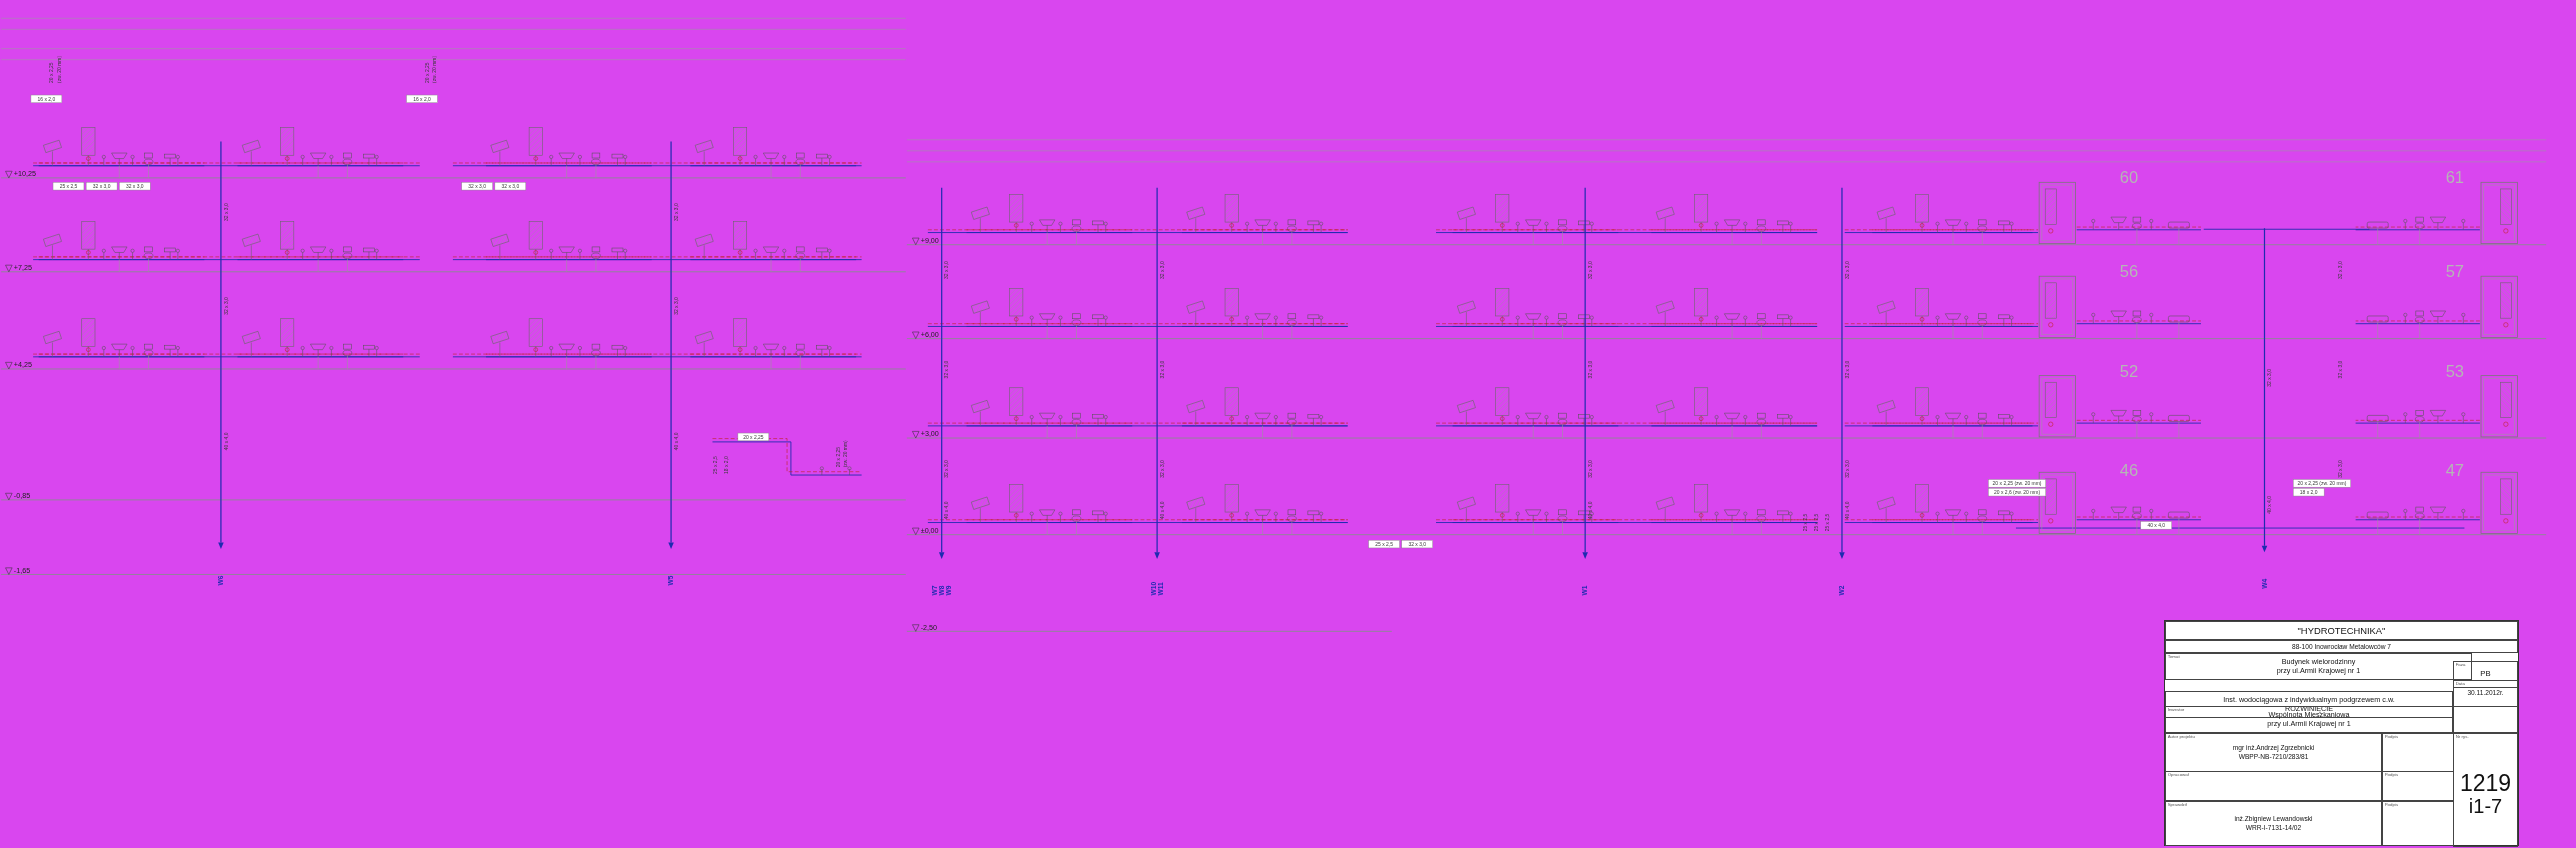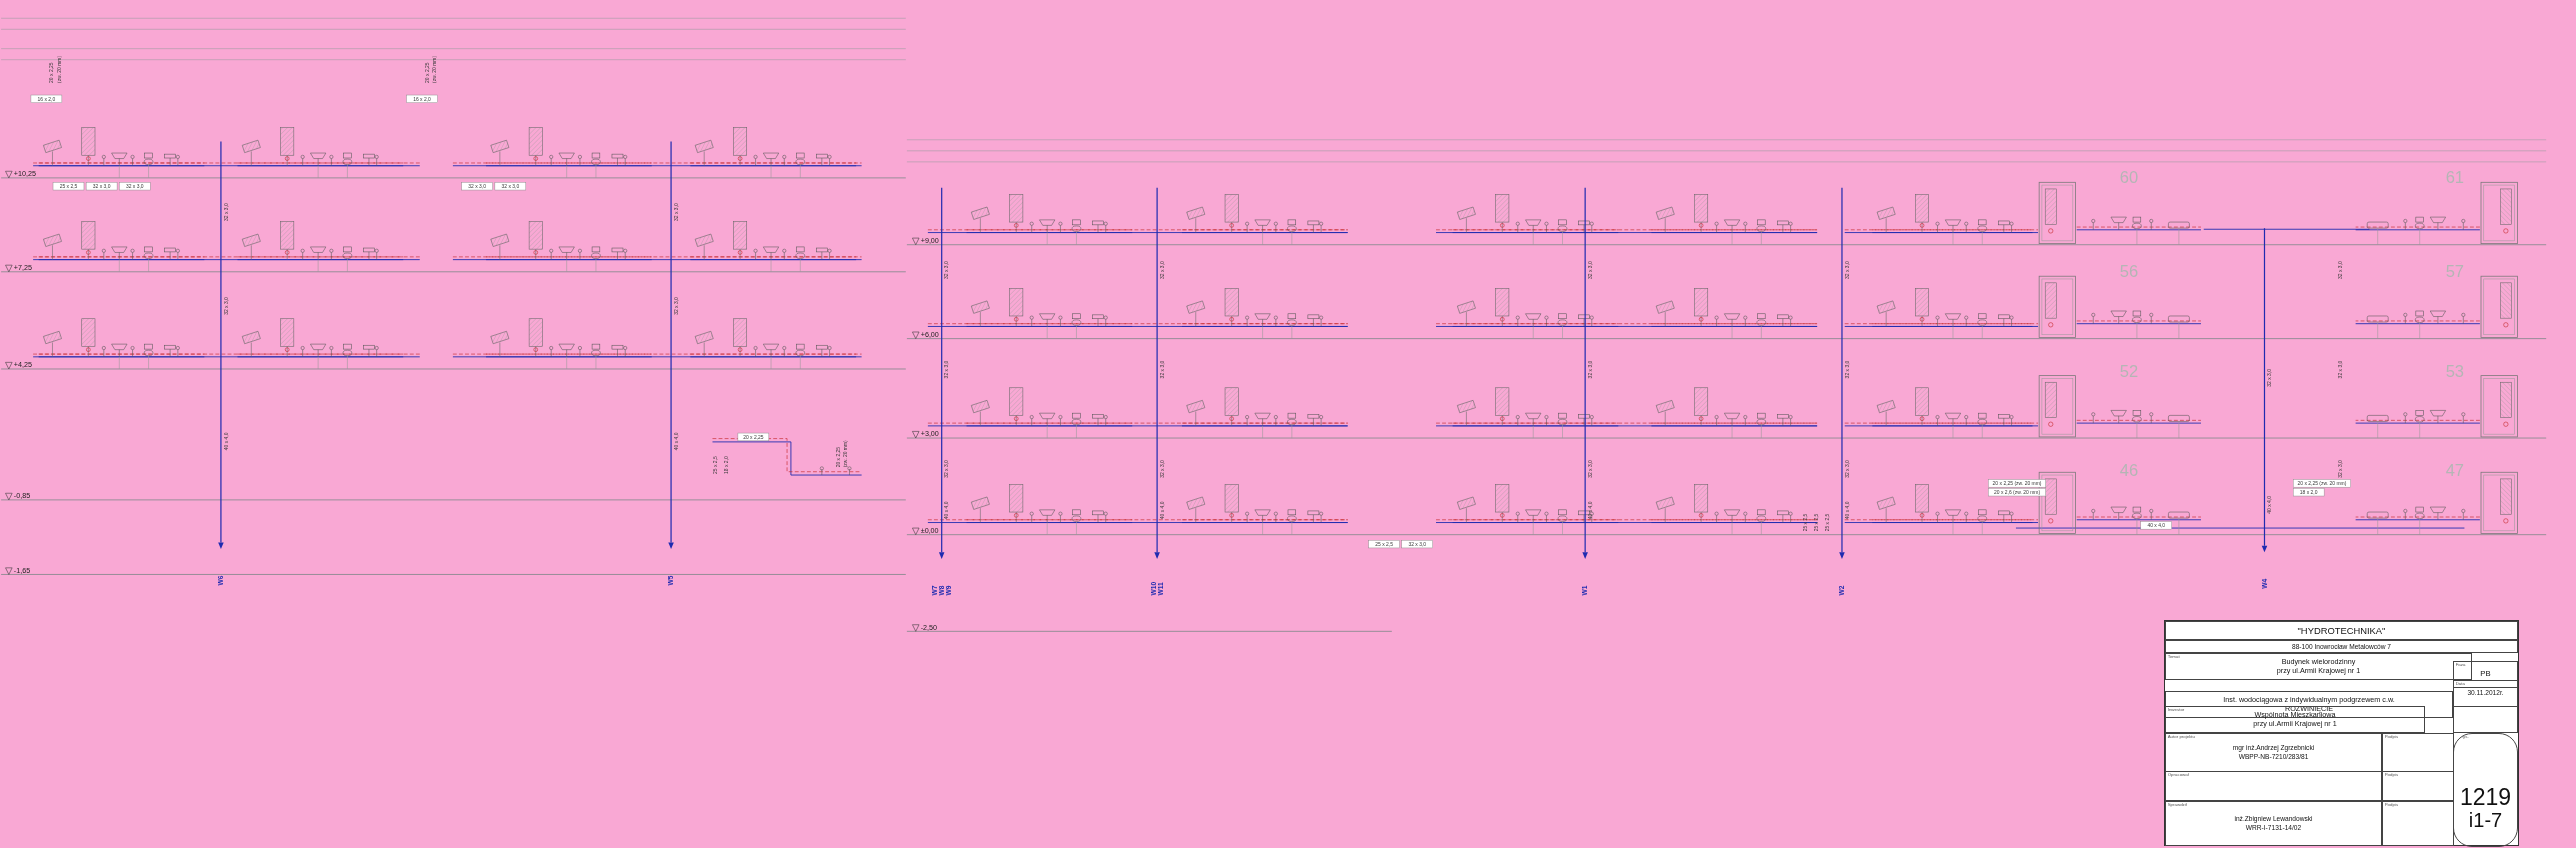--- a/index.html
+++ b/index.html
@@ -1,19 +1,19 @@
 <!DOCTYPE html>
 <html style="font-size:8.8px"><head>
 <meta charset="utf-8">
 <style>
   html,body{margin:0;padding:0;background:#e8e8e8;}
   .sheet{
     position:relative;
     width:2576px;height:849px;
-    background:#f9a8d4;
+    background:#d946ef;
     font-family:"Liberation Sans", sans-serif;
     overflow:hidden;
   }
   svg text{font-family:"Liberation Sans", sans-serif;}
   
   .title-block{
     position:absolute;left:2164px;top:620px;width:355px;height:226px;
     background:#ffffff;border:1.1px solid #333;box-sizing:border-box;
     color:#111;
   }
@@ -22,29 +22,29 @@
     display:flex;flex-direction:column;align-items:center;justify-content:center;
     text-align:center;line-height:1.25;font-size:7.2px;overflow:hidden;
   }
   .tb-tag{position:absolute;top:0.6px;left:1.7px;font-size:4.4px;color:#555;line-height:1;}
   .tb-r1{left:0;top:0;width:353px;height:19px;font-size:9.4px;}
   .tb-r2{left:0;top:19px;width:353px;height:13.3px;font-size:6.6px;}
   .tb-r3m{left:0;top:32px;width:307px;height:26.5px;}
   .tb-r3r{left:288px;top:40px;width:65px;height:26.5px;font-size:7.7px;}
   .tb-r4m{left:0;top:70px;width:288px;height:26.5px;}
   .tb-r4r{left:288px;top:59px;width:65px;height:26.5px;font-size:6.6px;}
-  .tb-r5m{left:0;top:85px;width:260px;height:26.5px;}
+  .tb-r5m{left:0;top:85px;width:288px;height:26.5px;}
   .tb-r5r{left:288px;top:85px;width:65px;height:26.5px;font-size:6.6px;}
   .tb-r6m{left:0;top:112px;width:217px;height:39px;font-size:6.6px;}
   .tb-r6p{left:217px;top:112px;width:72px;height:39px;}
   .tb-r7m{left:0;top:150px;width:217px;height:30px;}
   .tb-r7p{left:217px;top:150px;width:72px;height:30px;}
   .tb-r8m{left:0;top:180px;width:217px;height:45px;font-size:6.6px;}
   .tb-r8p{left:217px;top:180px;width:72px;height:45px;}
-  .tb-rbig{left:288px;top:112px;width:65px;height:114px;justify-content:center;padding-top:7.7px;border-radius:19px;}
+  .tb-rbig{left:288px;top:112px;width:65px;height:114px;justify-content:flex-start;padding-top:7.7px;}
   .tb-big1{font-size:23px;line-height:1.05;margin-top:29px;}
   .tb-big2{font-size:20px;line-height:1.1;}
 </style>
 </head>
 <body>
 
 <div class="sheet">
 
   <svg id="cad" width="2576" height="849" viewBox="0 0 4664 1537" xmlns="http://www.w3.org/2000/svg" xmlns:xlink="http://www.w3.org/1999/xlink">
     <defs>

